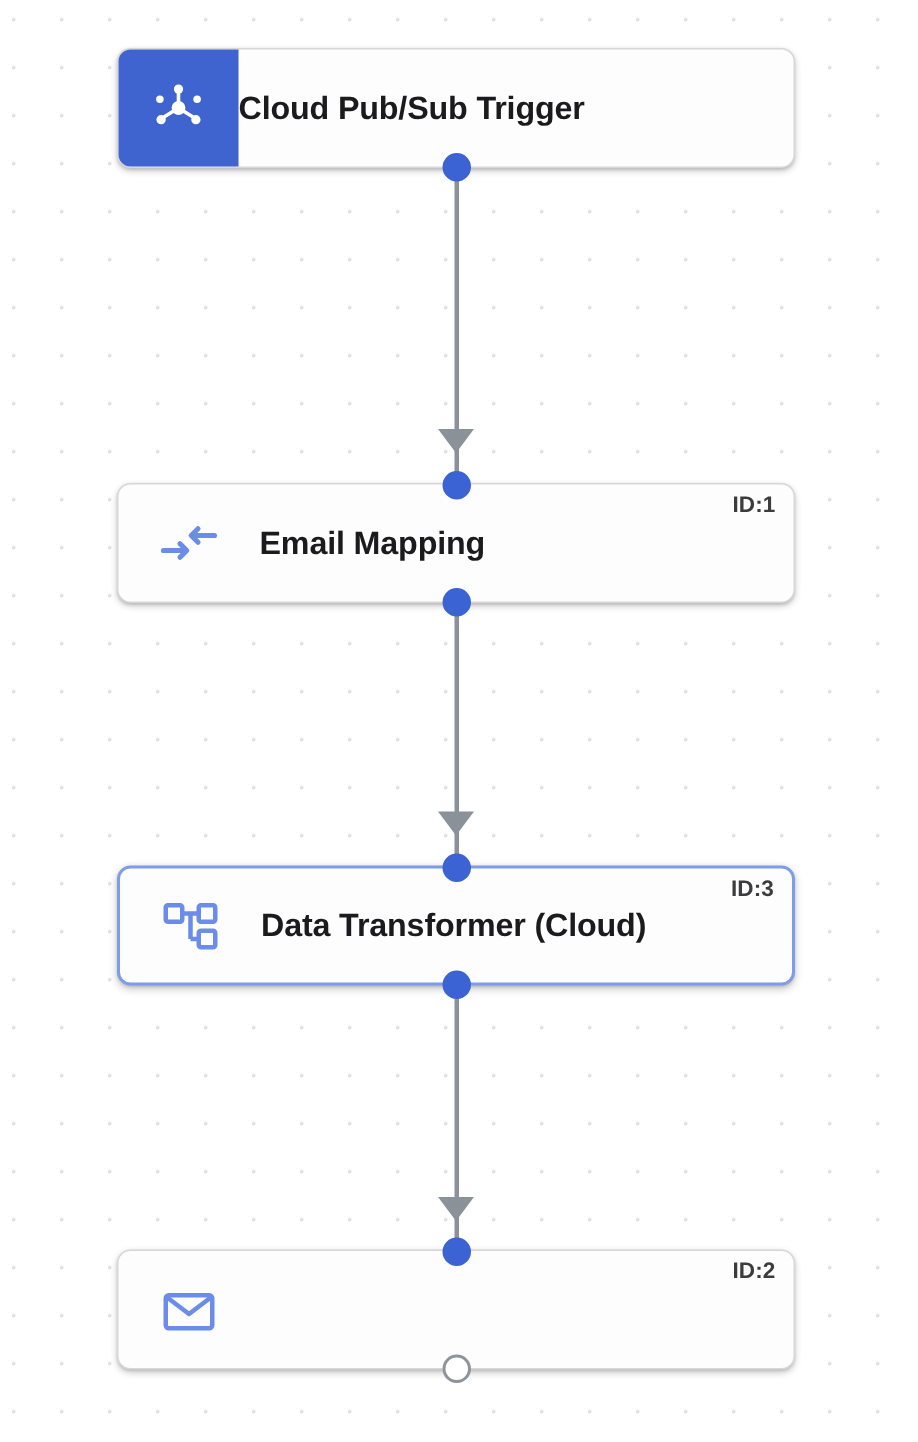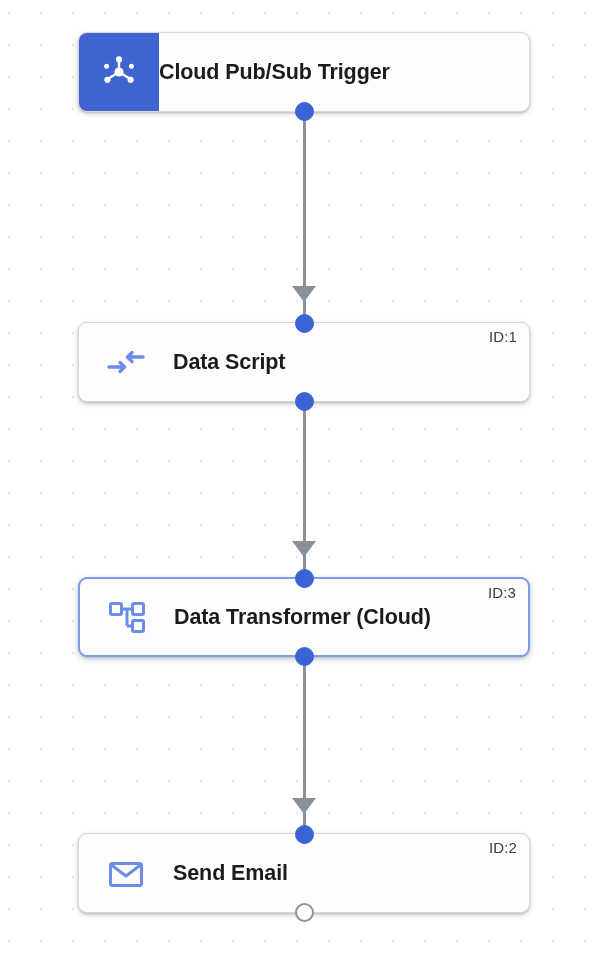--- a/index.html
+++ b/index.html
@@ -94,21 +94,21 @@
     color: #1b1b1d;
     letter-spacing: -0.1px;
     white-space: nowrap;
   }
 
   .node-id {
     position: absolute;
     top: 5px;
     right: 12px;
     font-size: 15px;
-    font-weight: normal;
+    font-weight: bold;
     color: #3c3c3e;
     letter-spacing: 0.1px;
   }
 
   
   .port {
     position: absolute;
     left: 50%;
     width: 19px;
     height: 19px;
@@ -168,21 +168,21 @@
     <div class="icon-panel-plain">
       <svg width="46" height="40" viewBox="0 0 46 40" aria-hidden="true">
         <g stroke="#6b8ce8" stroke-width="3.4" stroke-linecap="round" stroke-linejoin="round" fill="none">
           <line x1="6" y1="25" x2="21" y2="25"></line>
           <polyline points="17,20.5 21.5,25 17,29.5"></polyline>
           <line x1="40" y1="15" x2="25" y2="15"></line>
           <polyline points="29,10.5 24.5,15 29,19.5"></polyline>
         </g>
       </svg>
     </div>
-    <div class="node-label">Data Script</div>
+    <div class="node-label">Email Mapping</div>
     <div class="node-id">ID:1</div>
     <div class="port filled top"></div>
     <div class="port filled bottom"></div>
   </div>
 
   <div class="node selected" style="top:577px;">
     <div class="icon-panel-plain">
       <svg width="44" height="40" viewBox="0 0 44 40" aria-hidden="true">
         <g stroke="#6b8ce8" stroke-width="3" fill="none">
           <rect x="5.5" y="6.5" width="11" height="11" rx="1.5"></rect>
@@ -202,19 +202,18 @@
 
   <div class="node" style="top:833px;">
     <div class="icon-panel-plain">
       <svg width="42" height="40" viewBox="0 0 42 40" aria-hidden="true">
         <g stroke="#6b8ce8" stroke-width="3" fill="none" stroke-linejoin="round">
           <rect x="5.5" y="10.5" width="31" height="22" rx="2"></rect>
           <polyline points="6.5,12 21,23 35.5,12"></polyline>
         </g>
       </svg>
     </div>
-    <div class="node-label">Send Email</div>
     <div class="node-id">ID:2</div>
     <div class="port filled top"></div>
     <div class="port hollow bottom"></div>
   </div>
 
 </div>
 
 </body></html>

